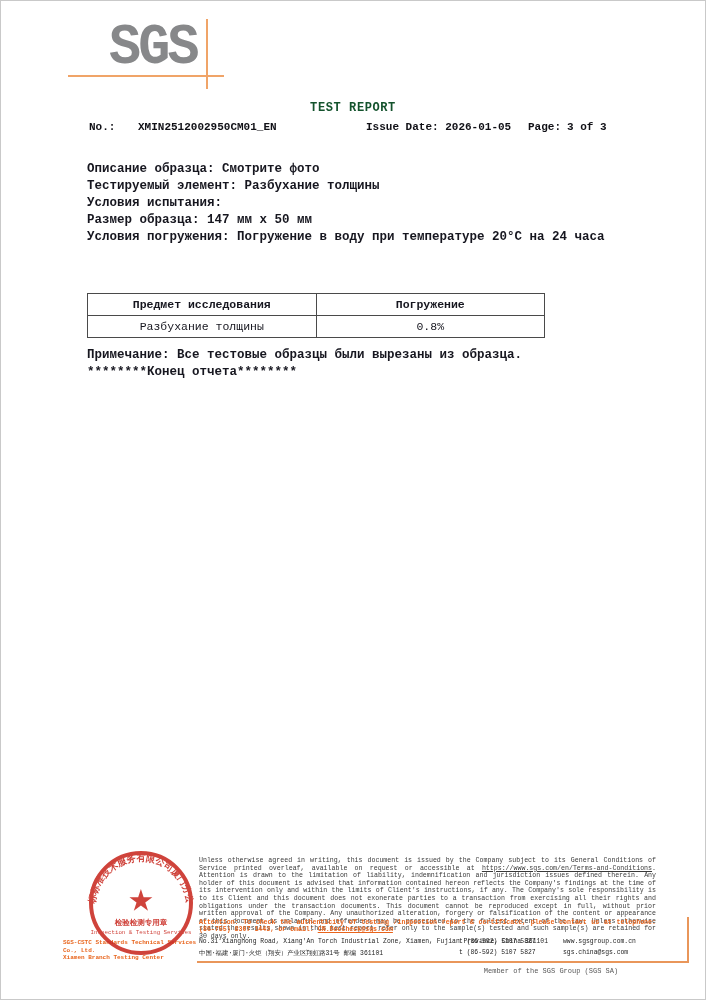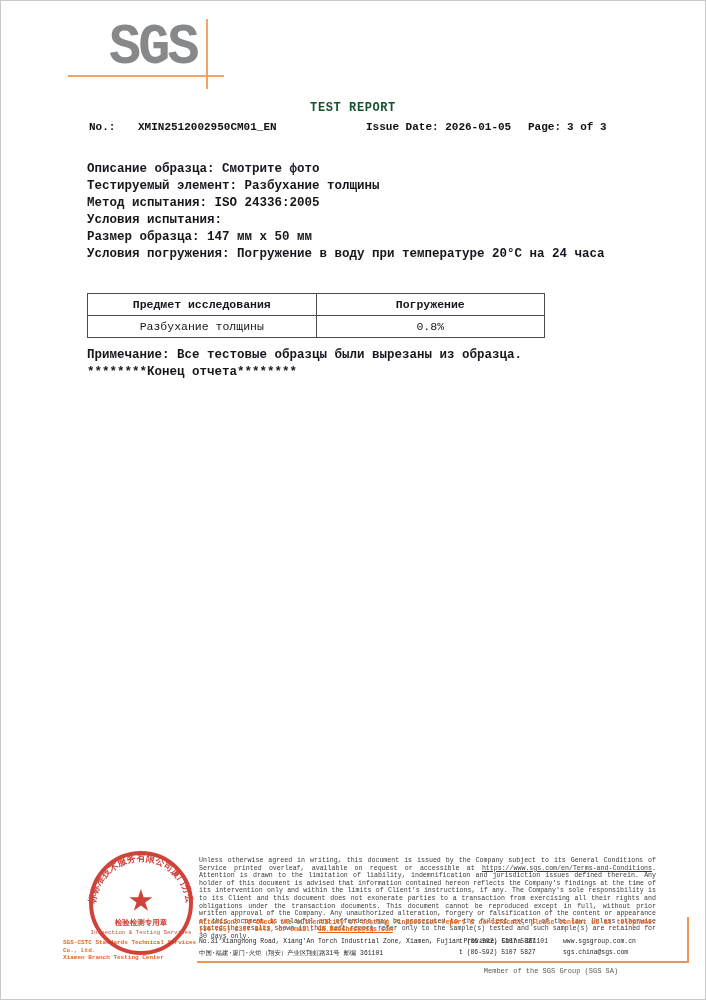--- a/index.html
+++ b/index.html
@@ -106,21 +106,20 @@
     <span class="meta-no-label">No.:</span>
     <span class="meta-no-value">XMIN2512002950CM01_EN</span>
     <span class="meta-issue">Issue Date: 2026-01-05</span>
     <span class="meta-page-label">Page:</span>
     <span class="meta-page-value">3 of 3</span>
   </div>
 
   <div class="body-block">
     <div class="body-line">Описание образца: Смотрите фото</div>
     <div class="body-line">Тестируемый элемент: Разбухание толщины</div>
-    <div class="body-line">Метод испытания: ISO 24336:2005</div>
     <div class="body-line">Условия испытания:</div>
     <div class="body-line">Размер образца: 147 мм x 50 мм</div>
     <div class="body-line">Условия погружения: Погружение в воду при температуре 20°C на 24 часа</div>
   </div>
 
   <table class="results-table">
     <colgroup>
         <col class="c1">
         <col>
       </colgroup>

